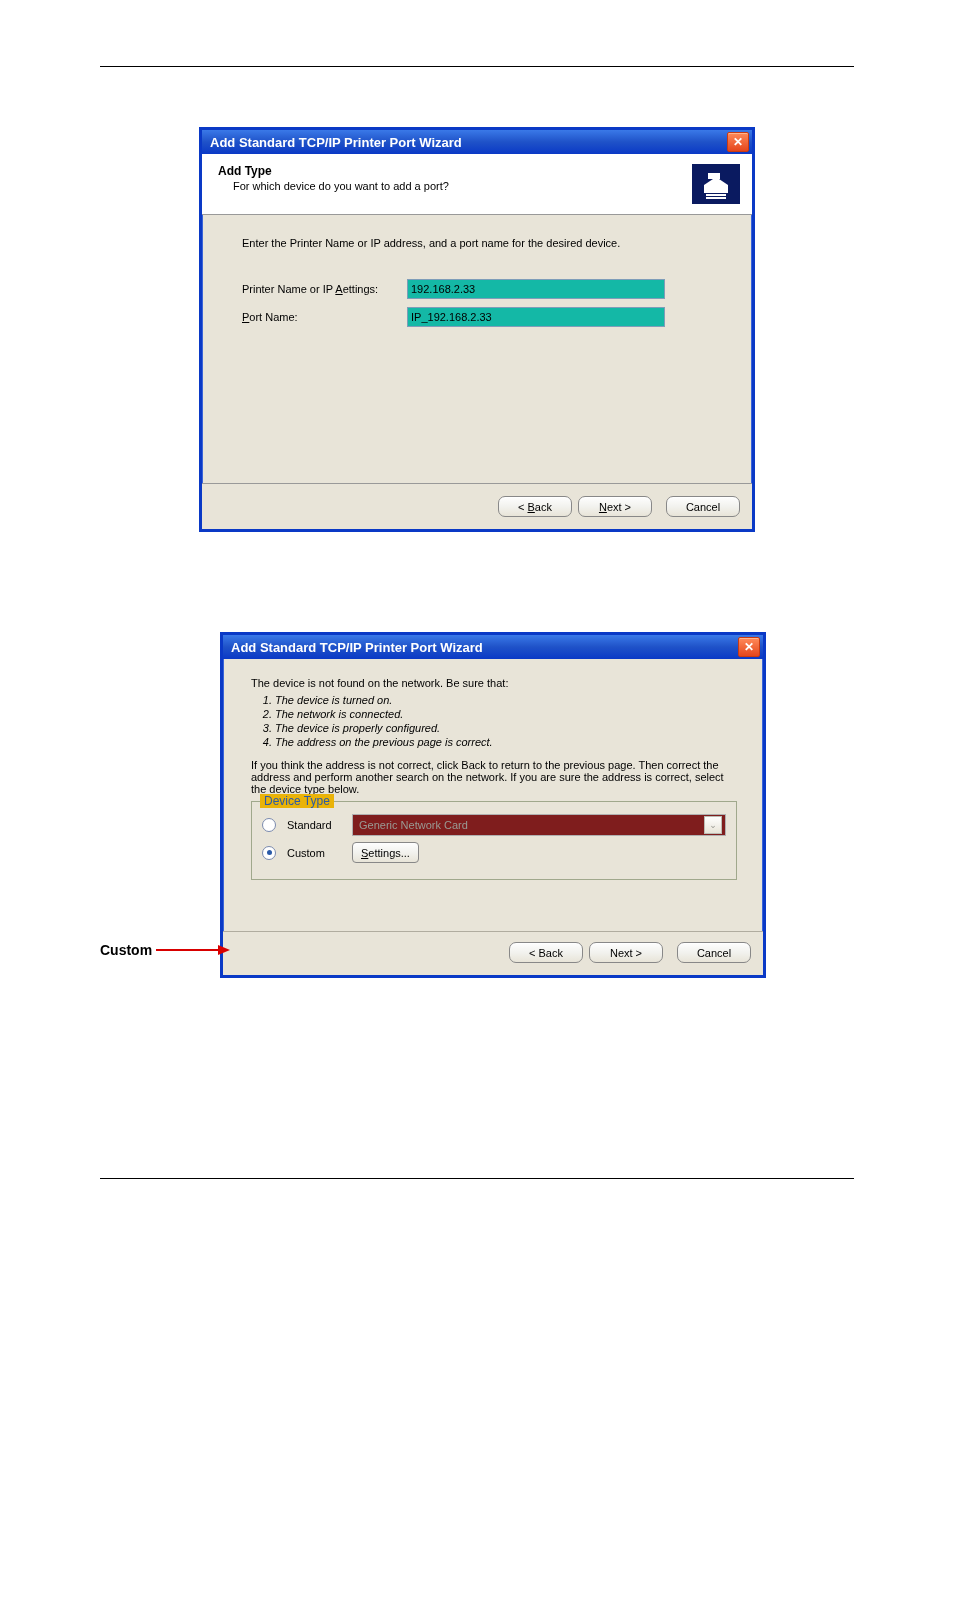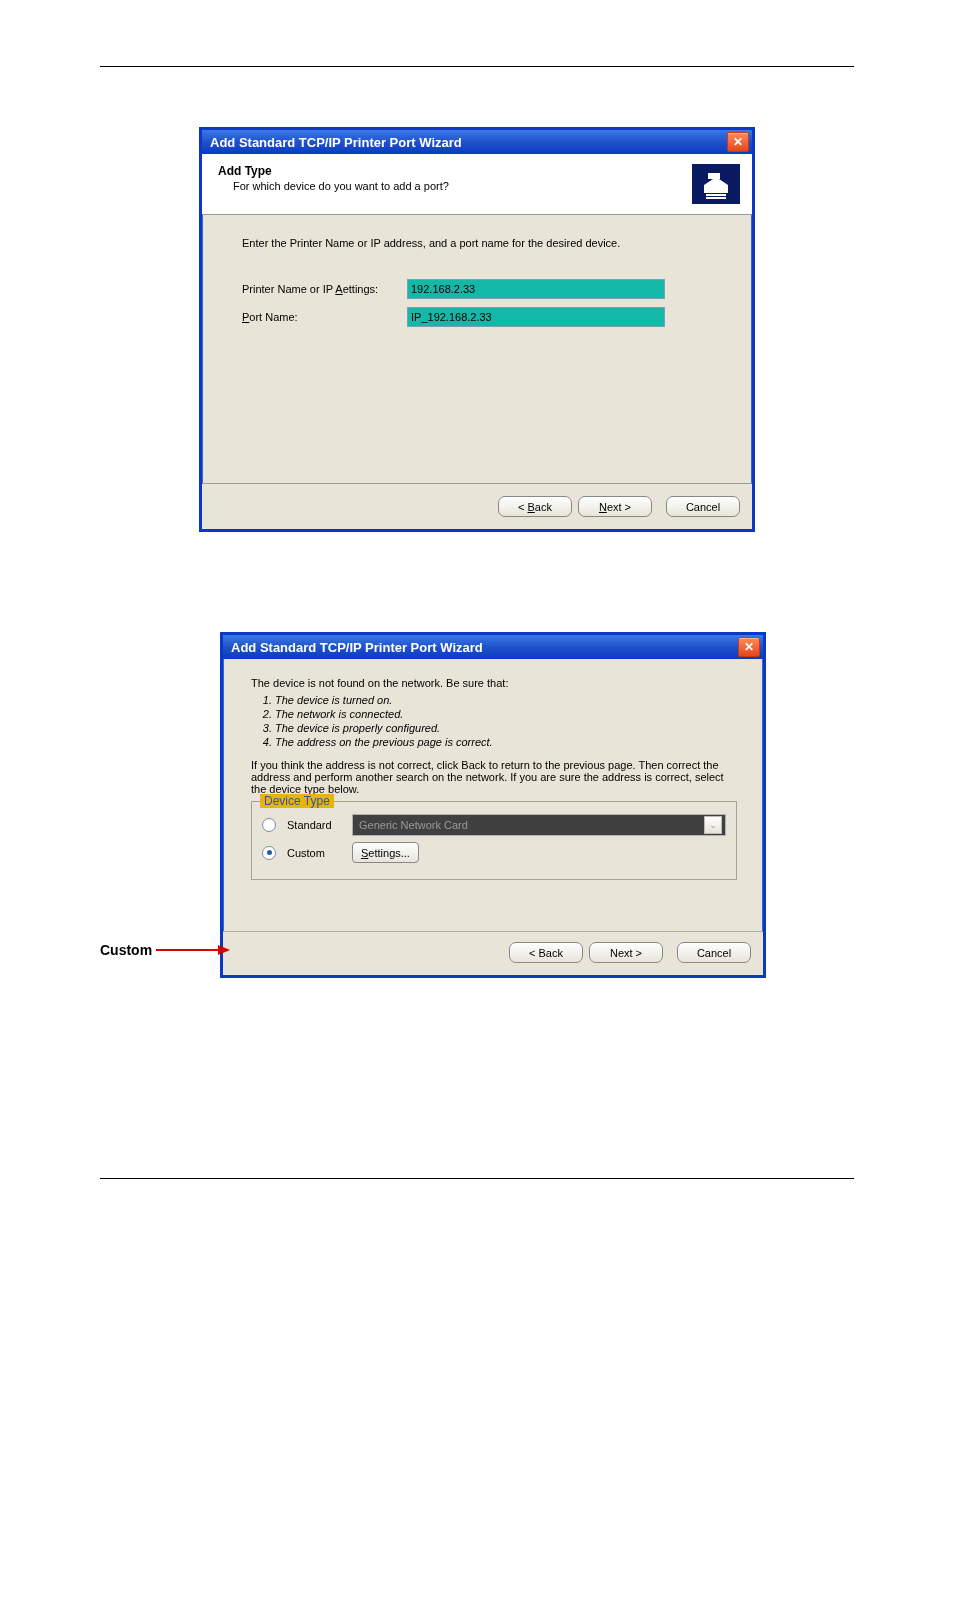--- a/index.html
+++ b/index.html
@@ -199,21 +199,21 @@
   .radio.checked::after {
     content: "";
     width: 5px; height: 5px;
     background: #2a5aa8;
     border-radius: 50%;
   }
   .combo {
     flex: 1;
     height: 20px;
     border: 1px solid #b0b0b0;
-    background: #404040;
+    background: #7f1d1d;
     color: #9a9a94;
     display: flex;
     align-items: center;
     justify-content: space-between;
     padding: 0 3px 0 6px;
   }
   .combo .chev {
     width: 16px;
     height: 16px;
     background: linear-gradient(#fefefe,#e8e4d8);

